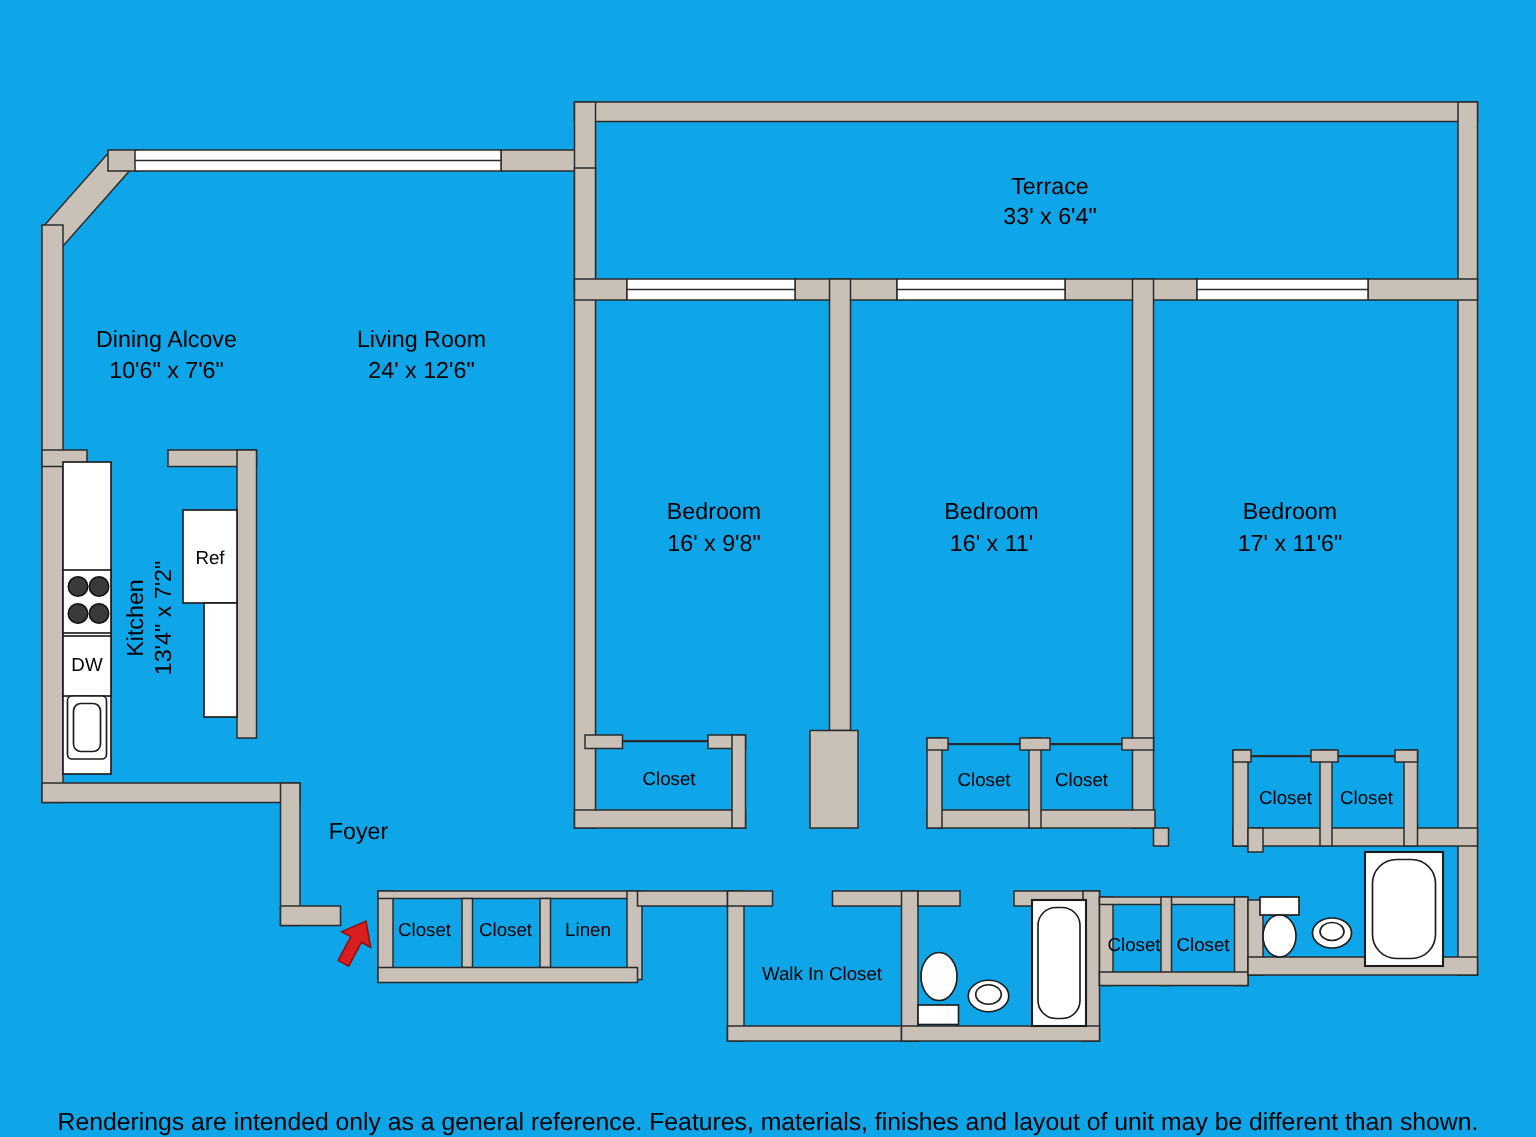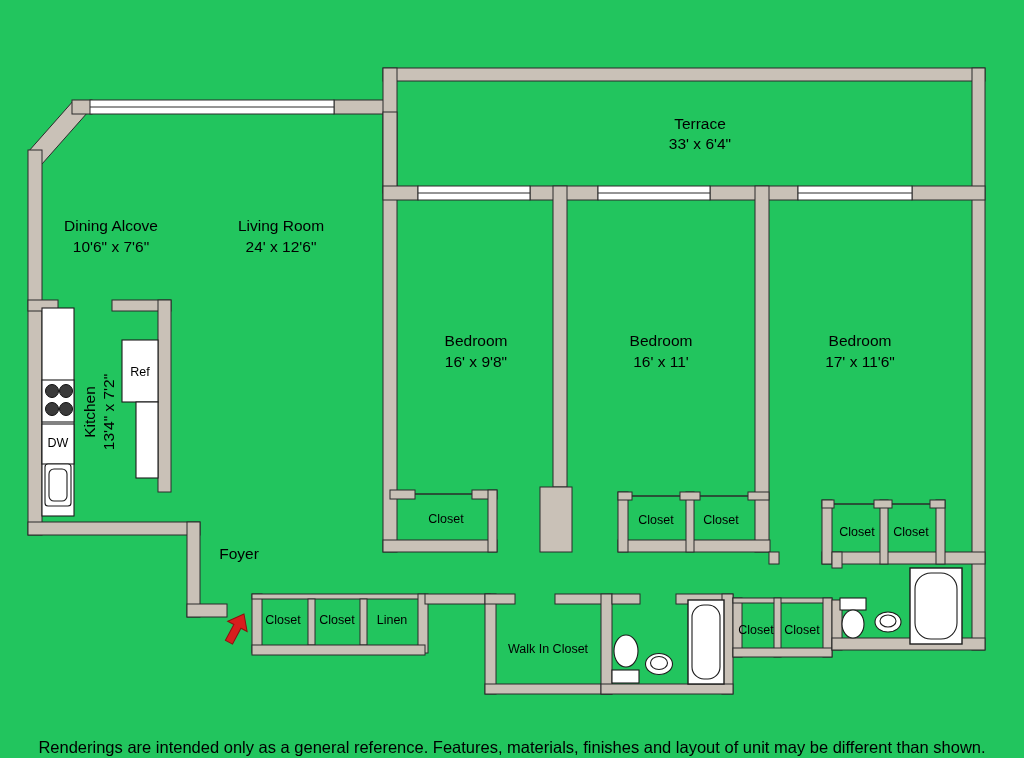--- a/index.html
+++ b/index.html
@@ -1,16 +1,16 @@
 <!DOCTYPE html>
 <html><head>
 <meta charset="utf-8">
 <style>
   html,body{margin:0;padding:0;background:#ffffff;}
-  #stage{position:relative;width:1024px;height:758px;background:#22c55e;overflow:hidden;
+  #stage{position:relative;width:1024px;height:758px;background:#0ea5e9;overflow:hidden;
          font-family:"Liberation Sans", sans-serif;}
   svg{position:absolute;left:0;top:0;}
   .w{fill:#c9c1b7;stroke:#2b2b2b;stroke-width:1;}
   .win{fill:#ffffff;stroke:#2b2b2b;stroke-width:1;}
   .winline{stroke:#2b2b2b;stroke-width:1;fill:none;}
   .fx{fill:#ffffff;stroke:#1c1c1c;stroke-width:1.4;}
   .fx2{fill:#ffffff;stroke:#1c1c1c;stroke-width:1.1;}
   .doorline{stroke:#2b2b2b;stroke-width:1.5;fill:none;}
   .burner{fill:#3a3a3a;stroke:#111;stroke-width:1;}
   .lbl{font-size:15.5px;fill:#000;text-anchor:middle;}

